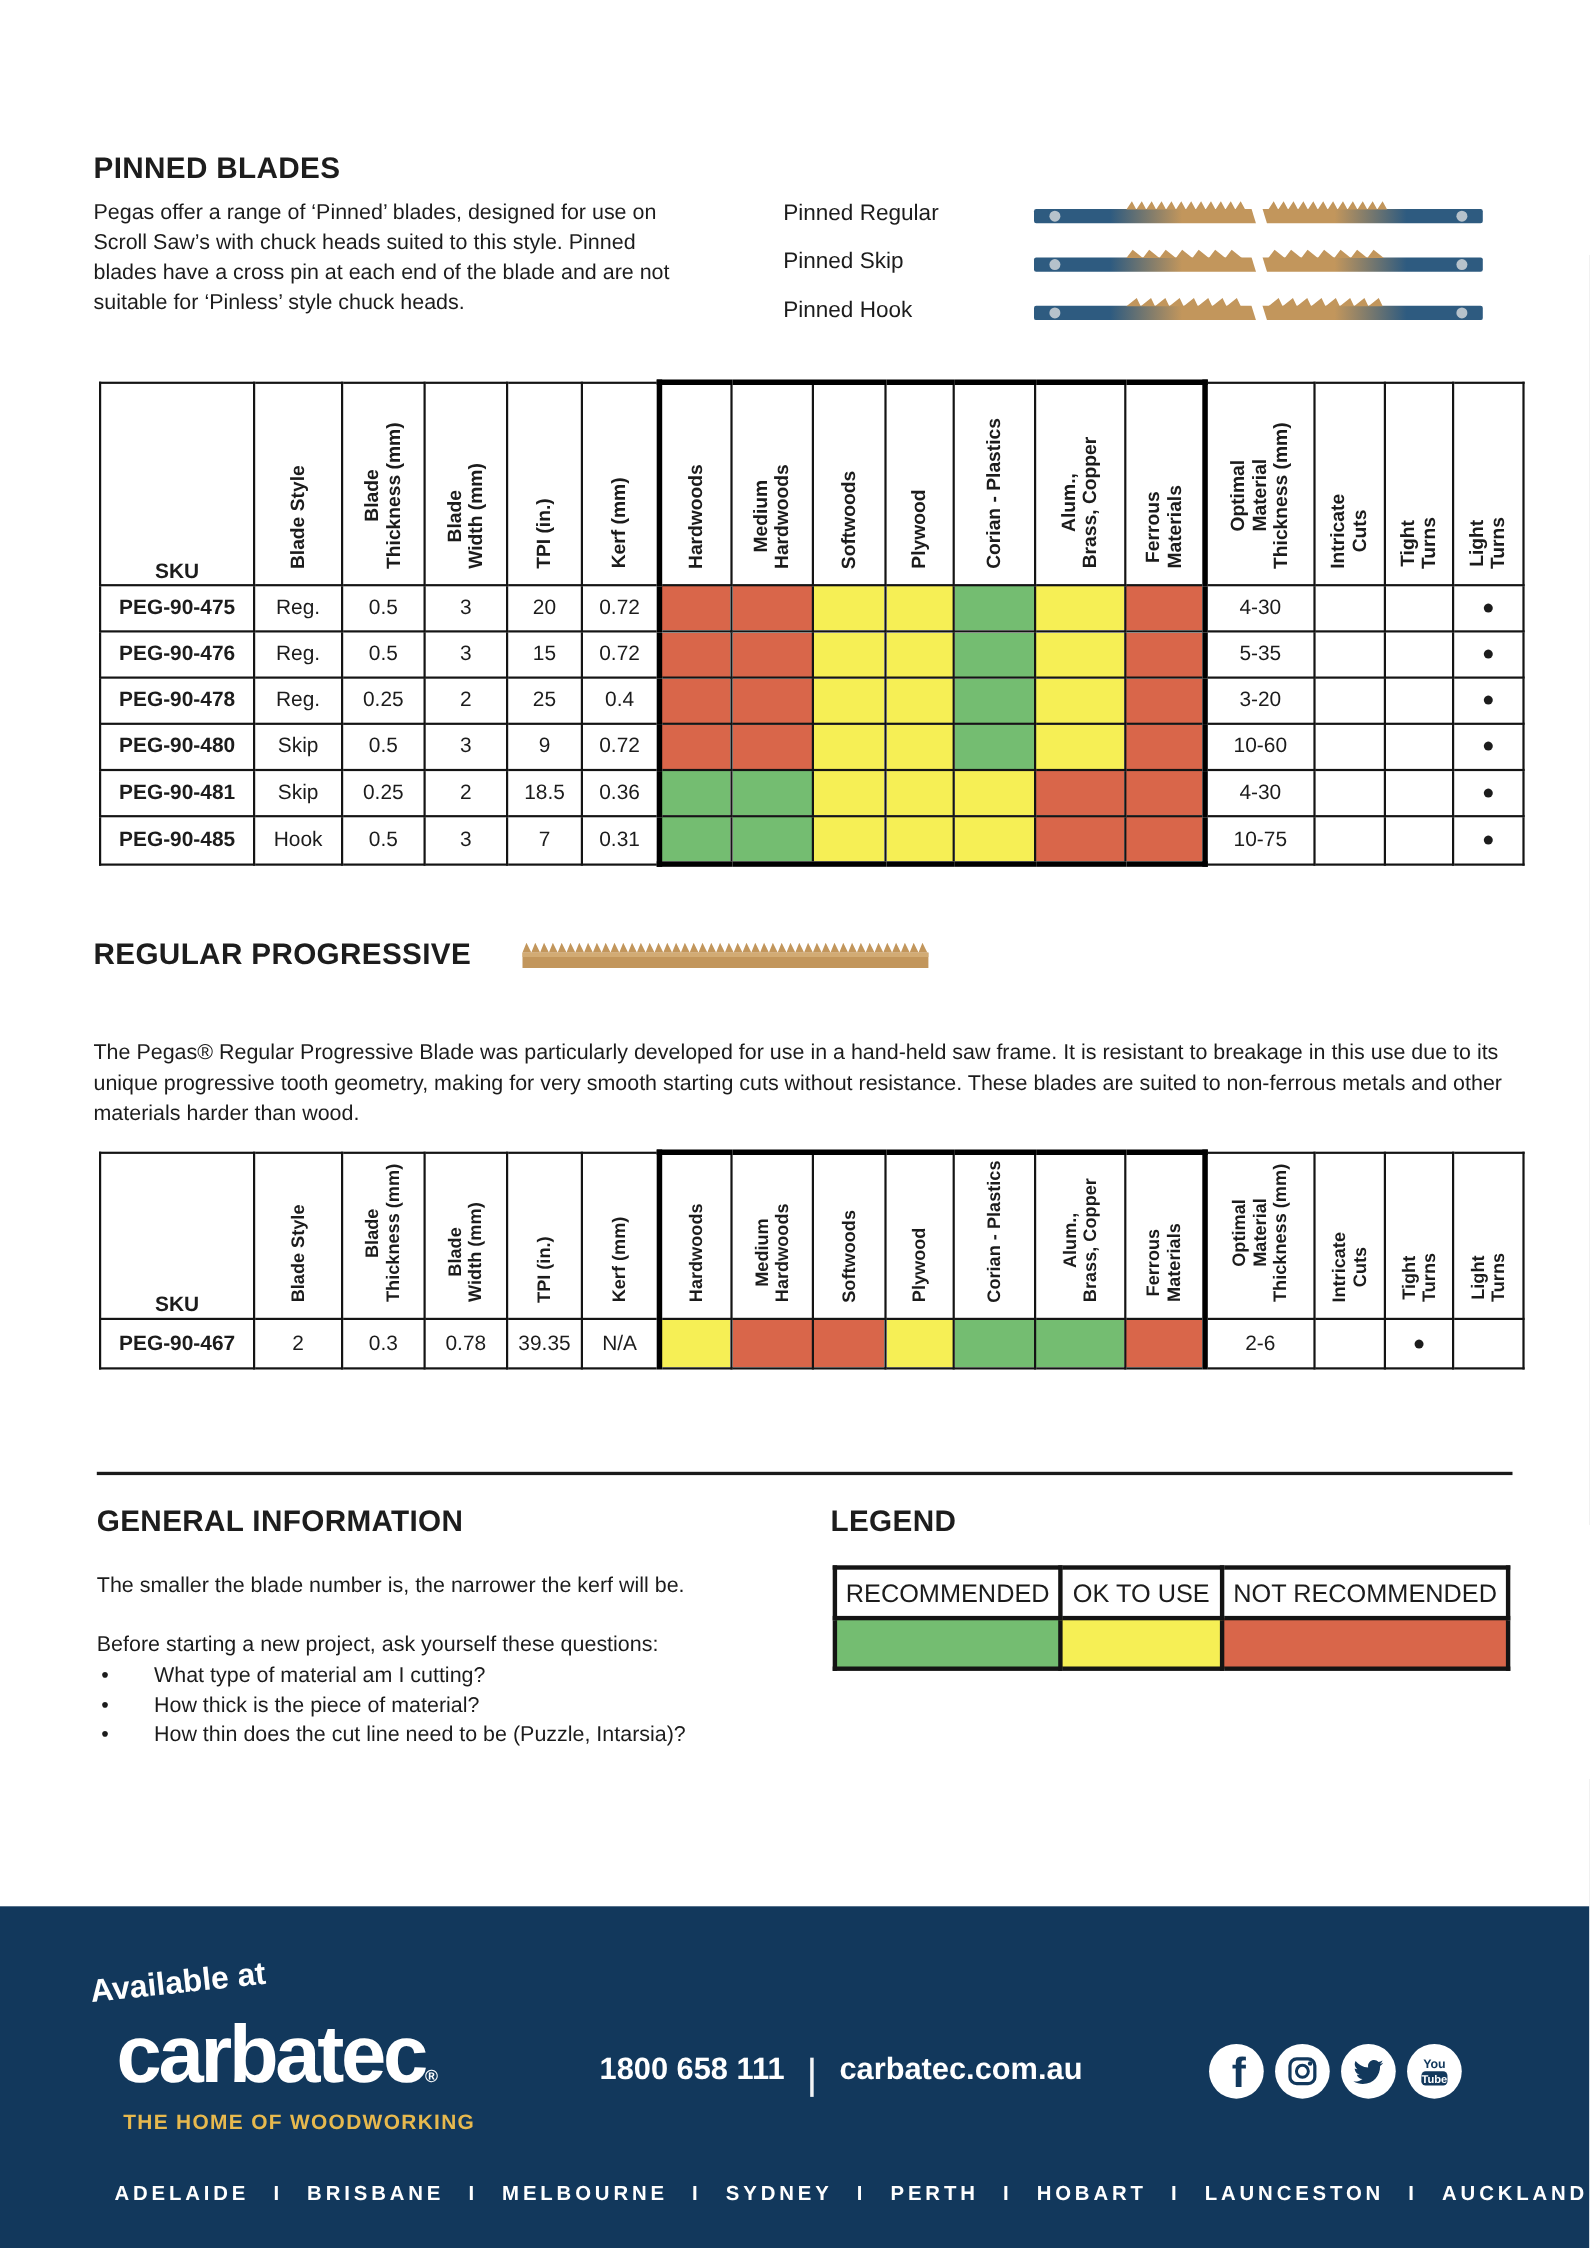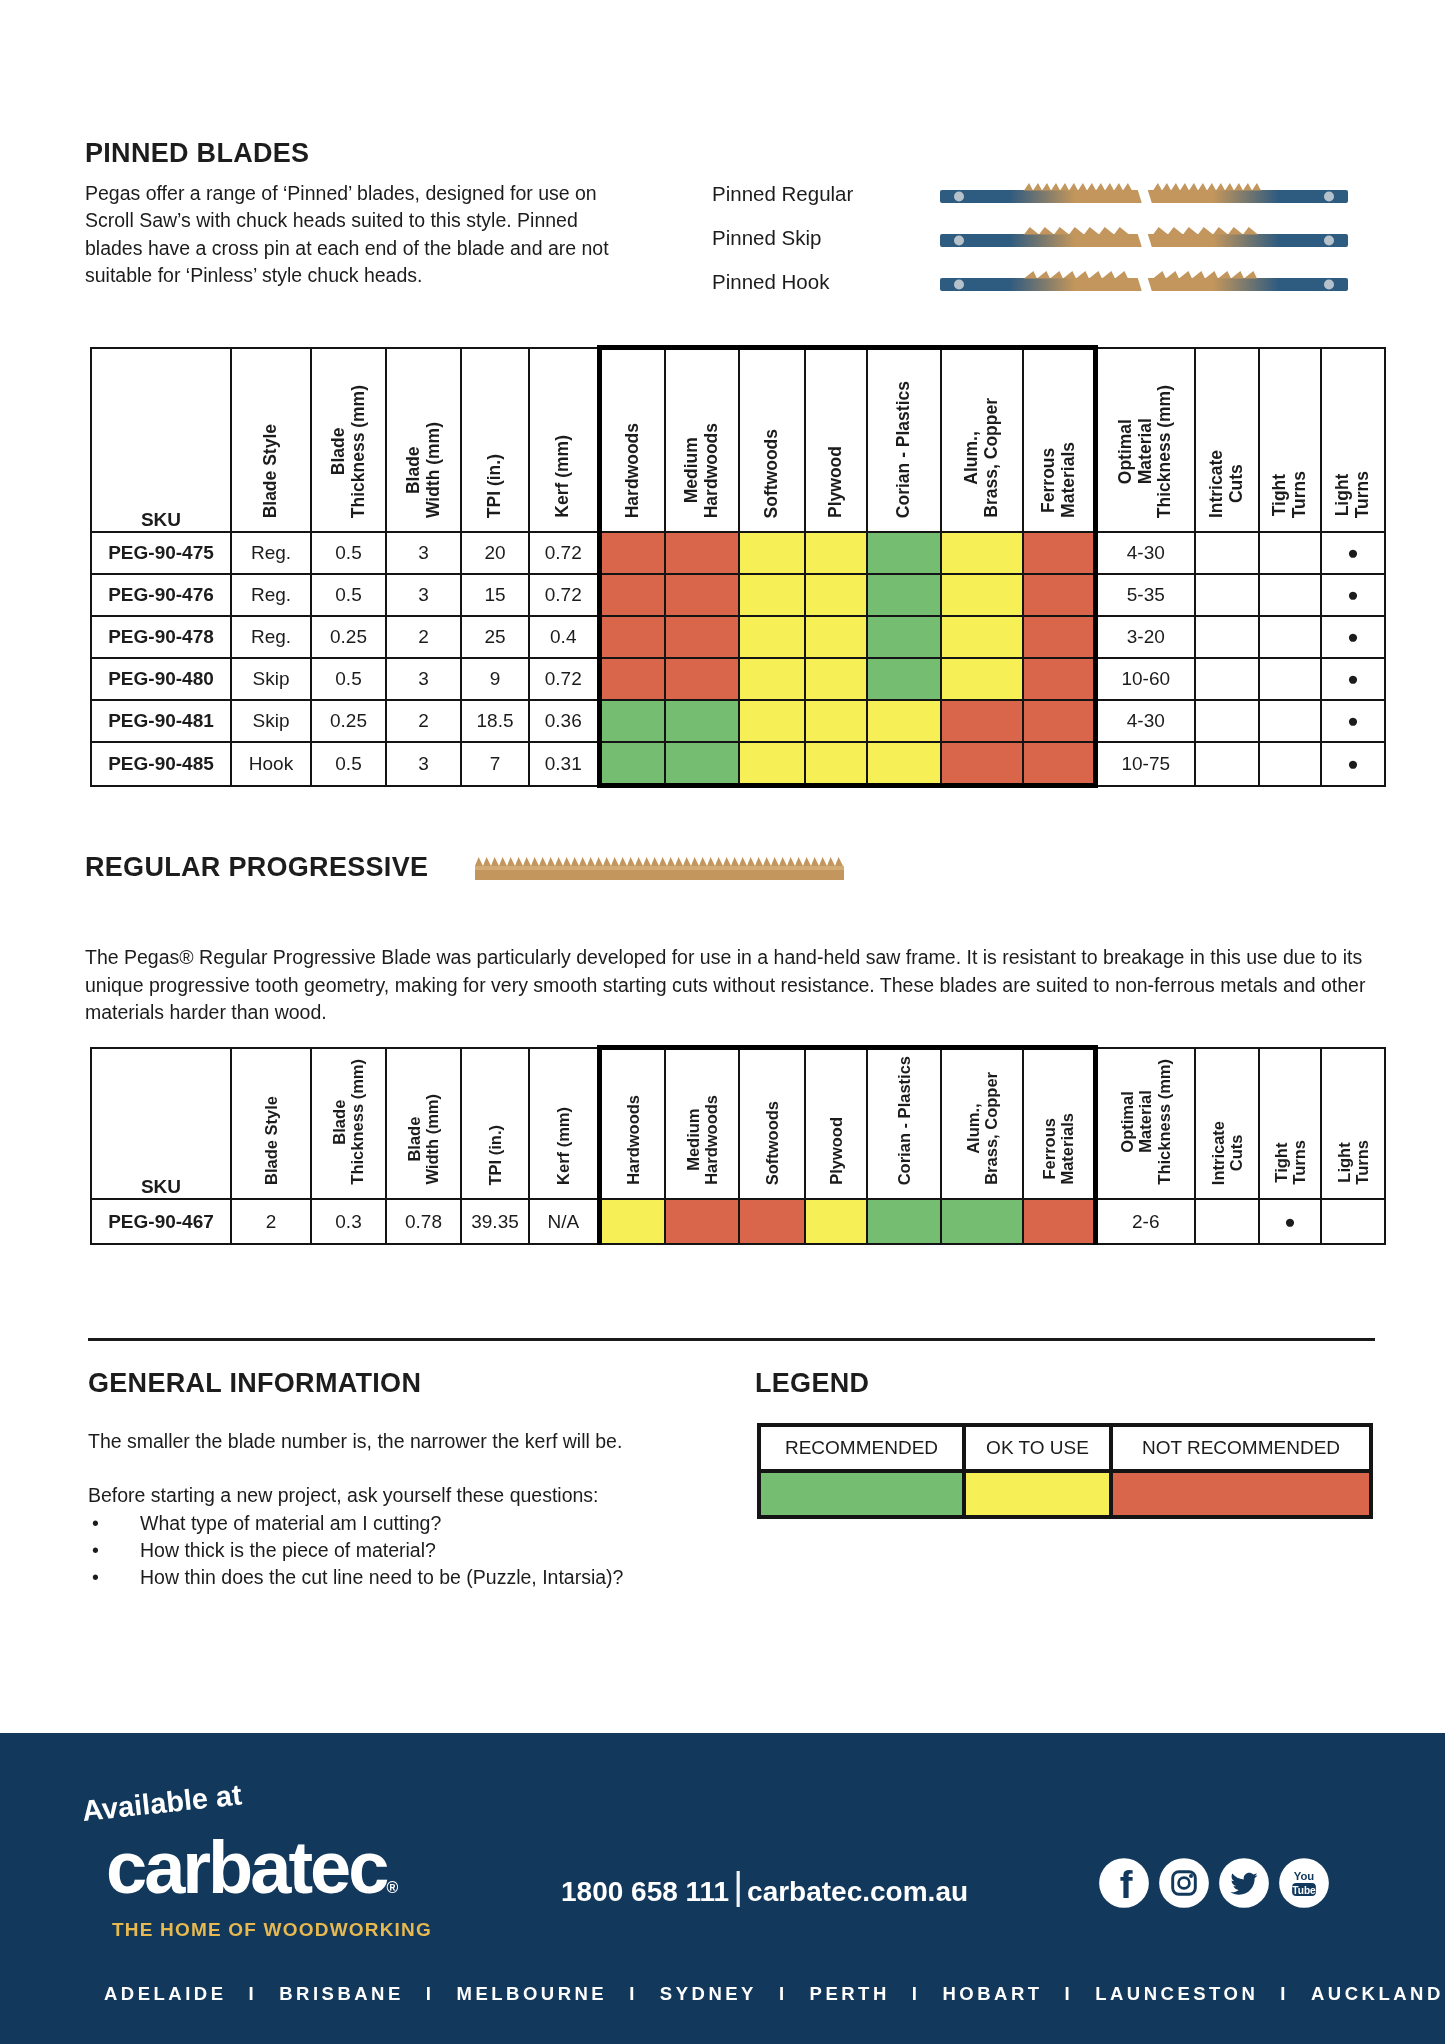--- a/index.html
+++ b/index.html
@@ -41,29 +41,29 @@
 
   .rule{position:absolute;left:88px;top:1338px;width:1287px;height:3px;background:#1a1a1a;}
 
   .gi-text{position:absolute;left:88px;top:1428px;font-size:19.5px;line-height:1.4;}
   .gi-gap{height:27px;}
   .gi-bullet{display:flex;}
   .gi-bullet .b{width:48px;padding-left:4px;}
 
   table.legend{position:absolute;left:757px;top:1423px;border-collapse:collapse;table-layout:fixed;width:612px;}
   .legend th,.legend td{border:4px solid #141414;}
-  .legend th{font-size:19px;font-weight:normal;height:40px;background:#fff;text-align:center;}
+  .legend th{font-size:23px;font-weight:normal;height:40px;background:#fff;text-align:center;}
   .legend td{height:40px;}
 
   .footer{position:absolute;left:0;top:1733px;width:1445px;height:311px;background:#12385C;color:#fff;}
   .available{position:absolute;left:84px;top:62px;font-size:29px;font-weight:bold;transform:rotate(-6deg);transform-origin:left bottom;}
   .logo{position:absolute;left:106px;top:98px;font-size:74px;font-weight:bold;letter-spacing:-3px;line-height:1;white-space:nowrap;}
   .logo .reg{font-size:16px;letter-spacing:0;vertical-align:baseline;}
   .tagline{position:absolute;left:112px;top:186px;font-size:19px;font-weight:bold;letter-spacing:1.2px;color:#E7B94E;white-space:nowrap;}
-  .contact{position:absolute;left:545px;top:132px;display:flex;align-items:flex-end;gap:4px;font-size:28px;font-weight:bold;white-space:nowrap;margin-left:16px;}
+  .contact{position:absolute;left:545px;top:132px;display:flex;align-items:flex-start;gap:20px;font-size:28px;font-weight:bold;white-space:nowrap;}
   .contact .bar{font-size:38px;font-weight:normal;opacity:.95;}
   .social{position:absolute;left:1098px;top:124px;display:flex;gap:8px;}
   .cities{position:absolute;left:104px;top:250px;font-size:18.5px;font-weight:bold;letter-spacing:3.5px;white-space:nowrap;}
   .cities .sep{margin:0 22px;}
   svg{display:block;}
 </style>
 </head>
 <body>
 
 <div class="page">

